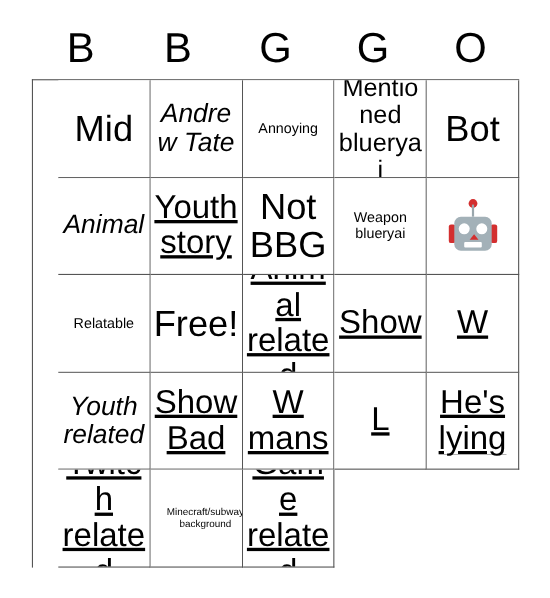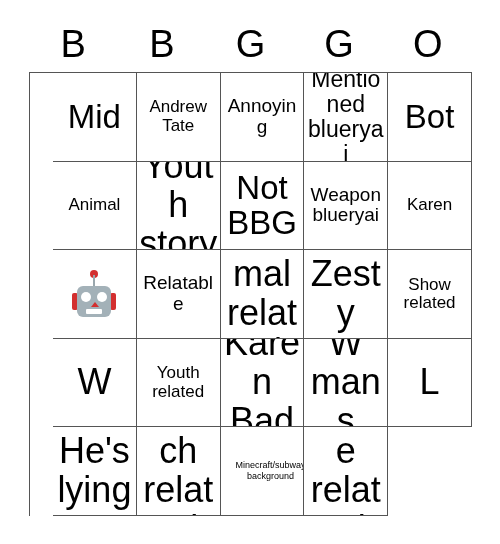--- a/index.html
+++ b/index.html
@@ -72,23 +72,23 @@
     display: block;
     width: 100%;
     text-align: center;
     line-height: 1.08;
     color: #000000;
     font-family: "Liberation Sans", sans-serif;
     word-wrap: break-word;
   }
   
   .fs-xl .cell-text { font-size: 33px; }
-  .fs-lg .cell-text { font-size: 36px; }
-  .fs-md .cell-text { font-size: 17px; }
-  .fs-sm .cell-text { font-size: 19px; }
+  .fs-lg .cell-text { font-size: 30px; text-decoration: underline; }
+  .fs-md .cell-text { font-size: 24px; font-style: italic; }
+  .fs-sm .cell-text { font-size: 13px; }
   .fs-xs .cell-text { font-size: 23px; }
   .fs-tiny .cell-text { font-size: 9px; line-height: 1.25; margin-left: 17px; }
 
   
   .robot-icon {
     position: relative;
     width: 46px;
     height: 52px;
     display: block;
   }
@@ -191,58 +191,55 @@
         <span class="cell-text">Animal</span>
       </div>
       <div class="cell fs-lg">
         <span class="cell-text">Youth story</span>
       </div>
       <div class="cell fs-xl">
         <span class="cell-text">Not BBG</span>
       </div>
       <div class="cell fs-sm">
         <span class="cell-text">Weapon blueryai</span>
-      </div>
-      <div class="cell fs-md">
-        <span class="cell-text">Karen</span>
       </div>
       <div class="cell fs-md">
         <span class="robot-icon">
           <span class="robot-antenna-tip"></span>
           <span class="robot-antenna-stem"></span>
           <span class="robot-ear-left"></span>
           <span class="robot-ear-right"></span>
           <span class="robot-head">
             <span class="robot-eye left"></span>
             <span class="robot-eye right"></span>
             <span class="robot-nose"></span>
             <span class="robot-mouth"></span>
           </span>
         </span>
       </div>
       <div class="cell fs-sm">
         <span class="cell-text">Relatable</span>
       </div>
+      <div class="cell fs-xl">
+        <span class="cell-text">Free!</span>
+      </div>
       <div class="cell fs-lg">
         <span class="cell-text">Animal related</span>
       </div>
       <div class="cell fs-lg">
-        <span class="cell-text">Zesty</span>
-      </div>
-      <div class="cell fs-md">
-        <span class="cell-text">Show related</span>
+        <span class="cell-text">Show</span>
       </div>
       <div class="cell fs-lg">
         <span class="cell-text">W</span>
       </div>
       <div class="cell fs-md">
         <span class="cell-text">Youth related</span>
       </div>
       <div class="cell fs-lg">
-        <span class="cell-text">Karen Bad</span>
+        <span class="cell-text">Show Bad</span>
       </div>
       <div class="cell fs-lg">
         <span class="cell-text">W mans</span>
       </div>
       <div class="cell fs-lg">
         <span class="cell-text">L</span>
       </div>
       <div class="cell fs-lg">
         <span class="cell-text">He's lying</span>
       </div>

